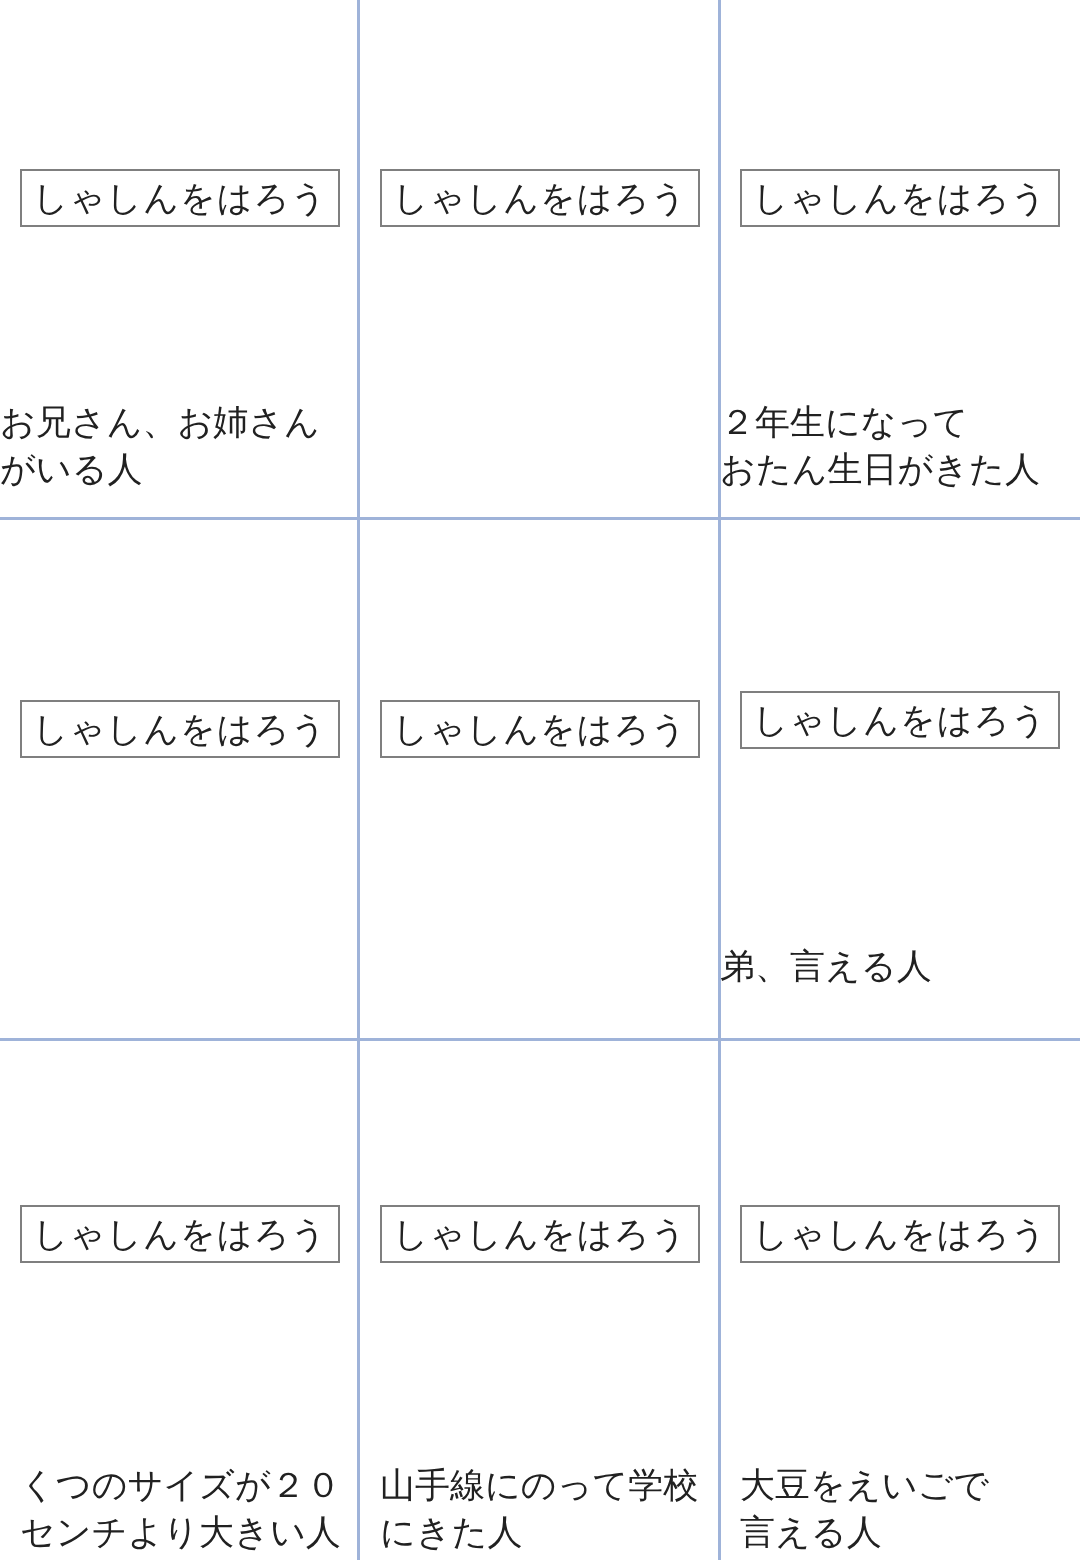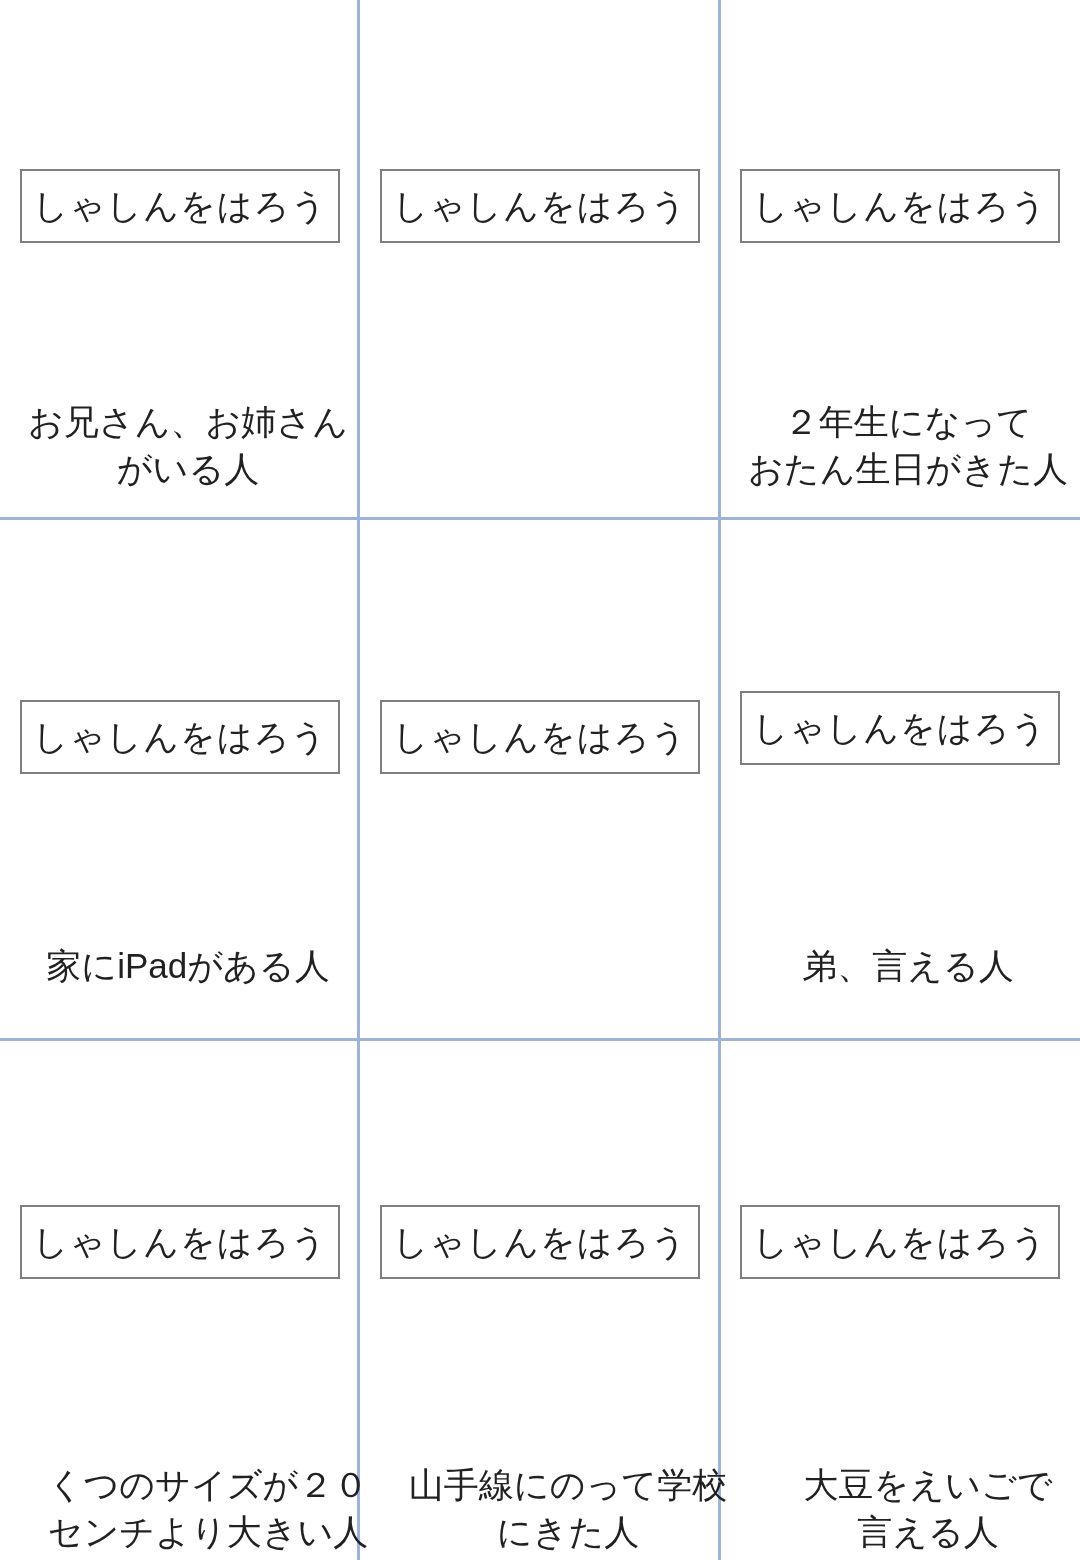--- a/index.html
+++ b/index.html
@@ -51,44 +51,43 @@
   .cell.c3{left:720px;}
   .cell.r1{top:0;height:519px;}
   .cell.r2{top:519px;height:520px;}
   .cell.r3{top:1039px;height:521px;}
   
   .photo-box{
     position:absolute;
     left:50%;
     transform:translateX(-50%);
     width:320px;
-    height:74px;
+    height:58px;
     border:2px solid var(--box-border);
     background:#ffffff;
     display:flex;
     align-items:center;
     justify-content:center;
     box-sizing:border-box;
   }
   .r1 .photo-box{top:169px;}
   .r2 .photo-box{top:181px;}
   .r3 .photo-box{top:166px;}
   .cell.r2.c3 .photo-box{top:172px;}
   .photo-box span{
     font-size:35px;
     letter-spacing:1px;
     white-space:nowrap;
     color:var(--text);
   }
   
   .desc{
     position:absolute;
-    left:8px;
+    left:0;
     width:100%;
-    text-align:center;
     font-size:35px;
     line-height:47px;
     white-space:pre-line;
     color:var(--text);
   }
   .r1 .desc{top:398px;}
   .r2 .desc{top:423px;}
   .r3 .desc{top:422px;margin-left:20px;}
 </style>
 </head>
@@ -120,21 +119,20 @@
       <span>しゃしんをはろう</span>
     </div>
     <div class="desc">２年生になって
 おたん生日がきた人</div>
   </div>
 
   <div class="cell r2 c1">
     <div class="photo-box">
       <span>しゃしんをはろう</span>
     </div>
-    <div class="desc">家にiPadがある人</div>
   </div>
 
   <div class="cell r2 c2">
     <div class="photo-box">
       <span>しゃしんをはろう</span>
     </div>
   </div>
 
   <div class="cell r2 c3">
     <div class="photo-box">

